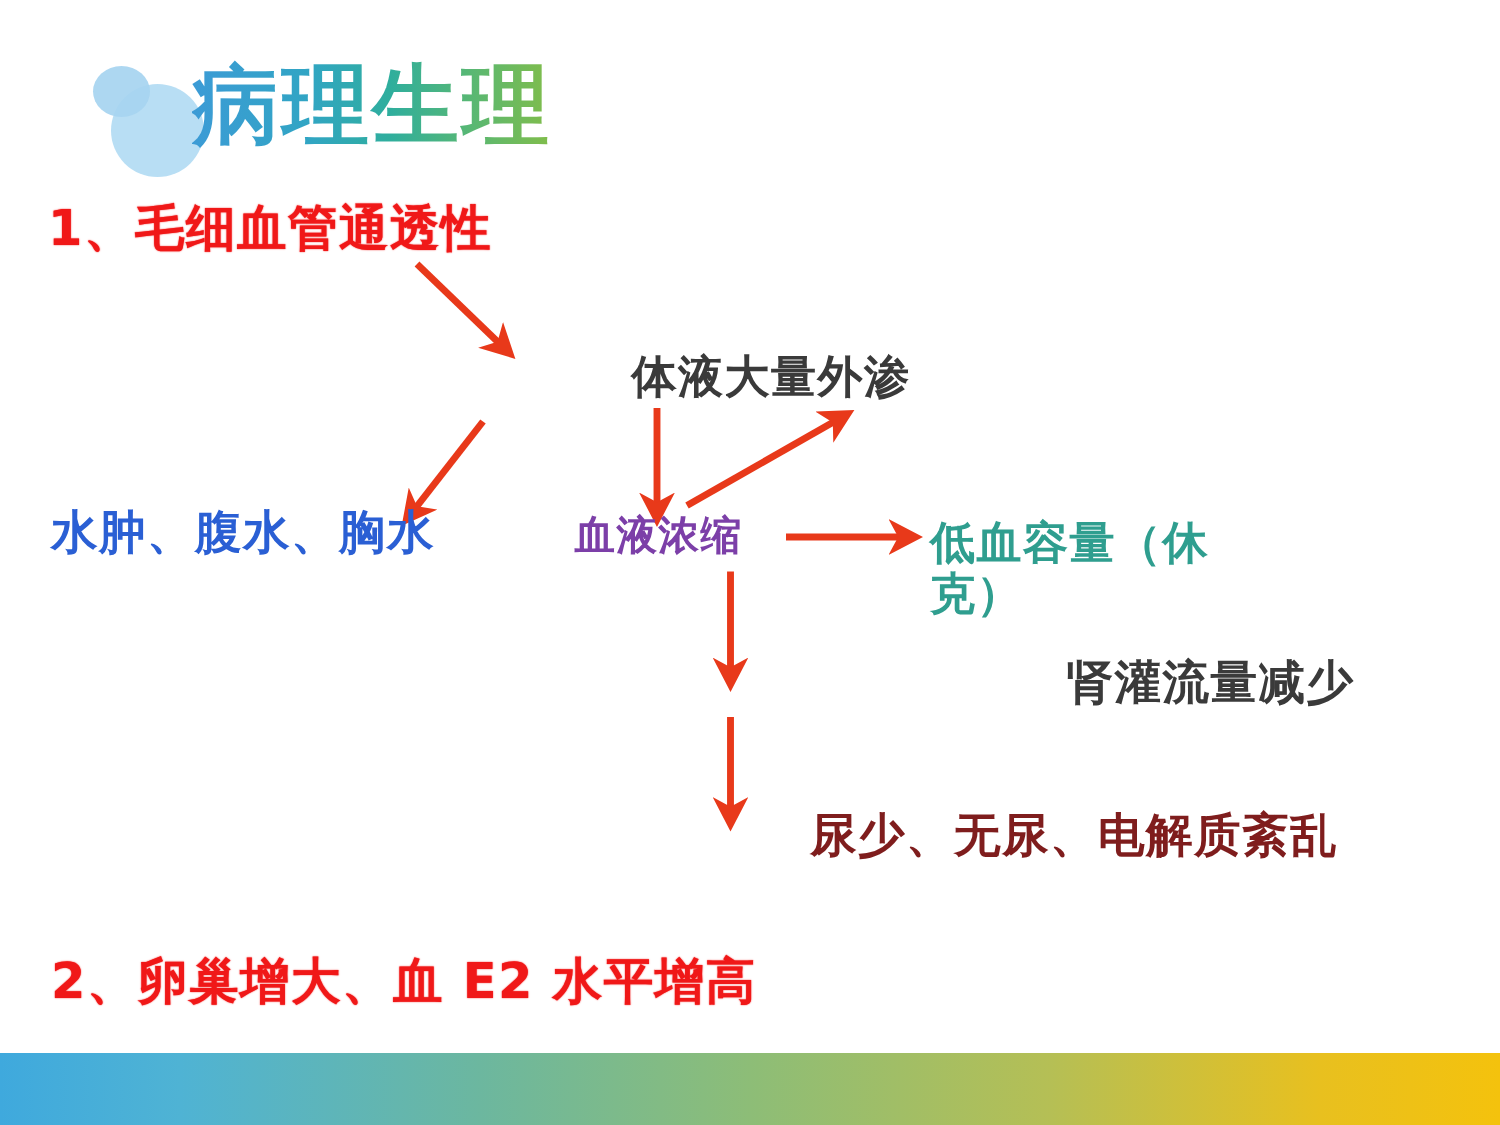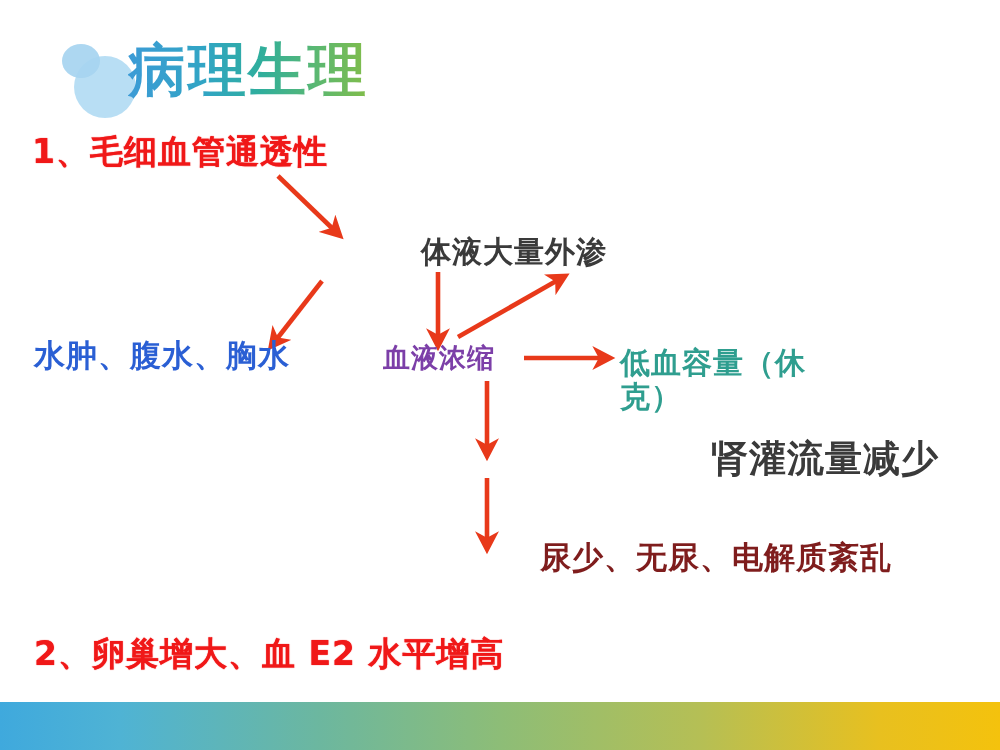--- a/index.html
+++ b/index.html
@@ -31,21 +31,21 @@
   
   .node{position:absolute;white-space:nowrap;line-height:1.12;
         font-family:"DejaVu Sans","Liberation Sans",sans-serif;font-weight:bold;}
 
   .t-red{color:#f01818;font-size:33px;letter-spacing:1px;
          text-shadow:0 0 1px #f01818;}
   .t-blue{color:#2a5fd4;font-size:31px;letter-spacing:1px;}
   .t-blue2{color:#7f1d1d;font-size:31px;letter-spacing:1px;}
   .t-purple{color:#7c3fa8;font-size:27px;letter-spacing:1px;}
   .t-teal{color:#2f9e8f;font-size:30px;letter-spacing:1px;white-space:normal;}
-  .t-dark{color:#3a3a3a;font-size:37px;letter-spacing:1px;}
+  .t-dark{color:#3a3a3a;font-size:31px;letter-spacing:1px;}
   .t-grey{color:#3a3a3a;font-size:30px;letter-spacing:1px;}
 
   #node-fluid-leak{left:421px;top:235px;text-align:right;}
   #node-hypercoag{left:513px;top:234px;}
 
   
   .arrows{position:absolute;left:0;top:0;width:1000px;height:750px;pointer-events:none;}
 
   
   .footer-bar{

